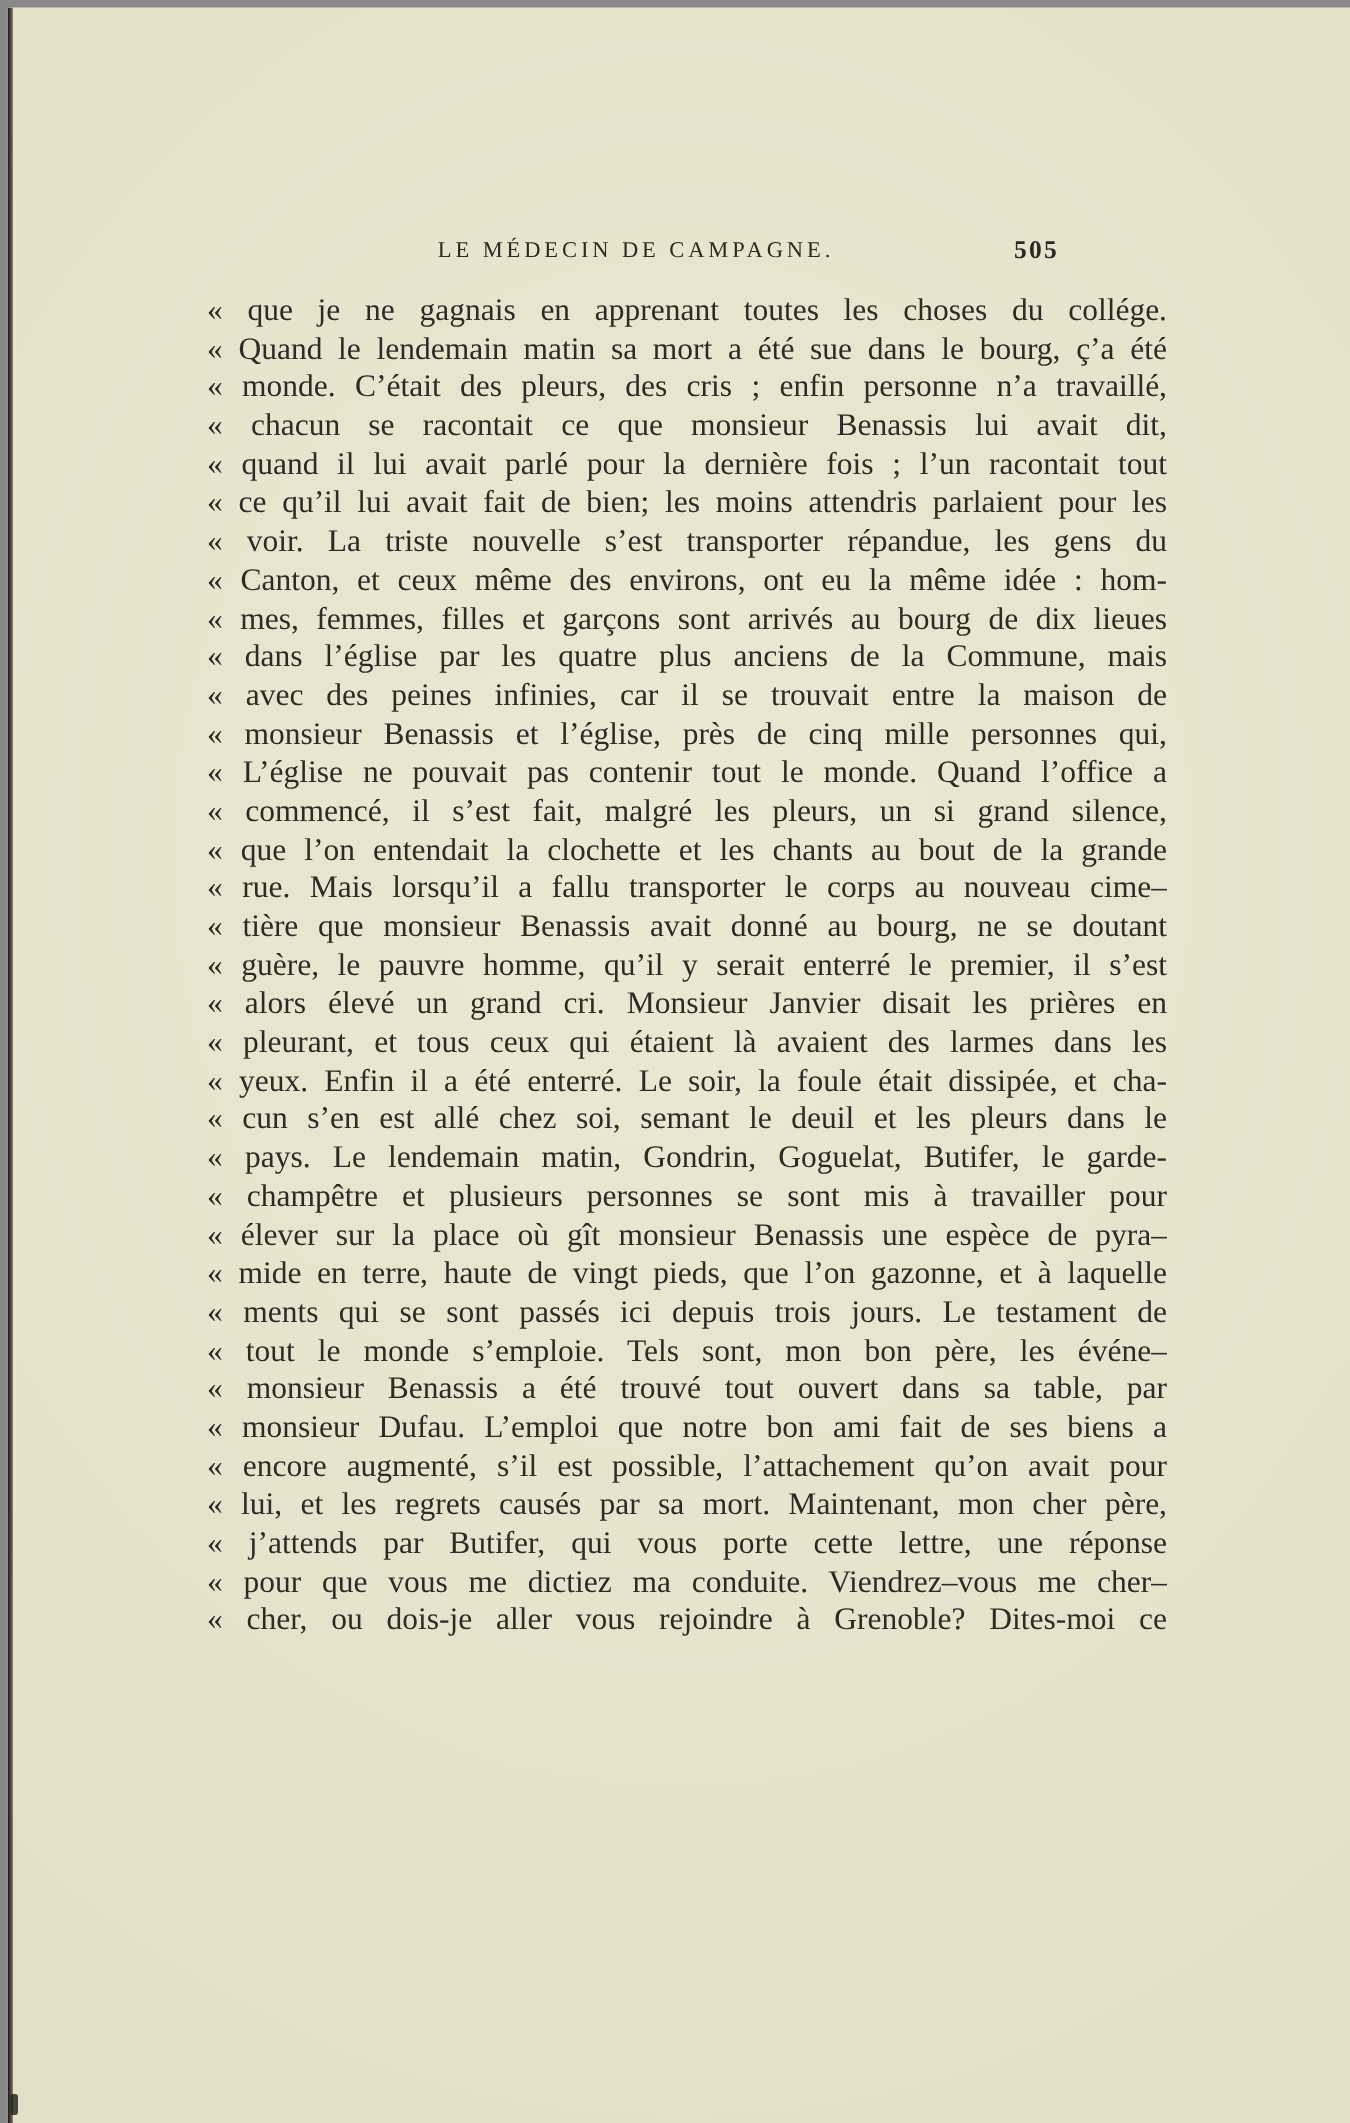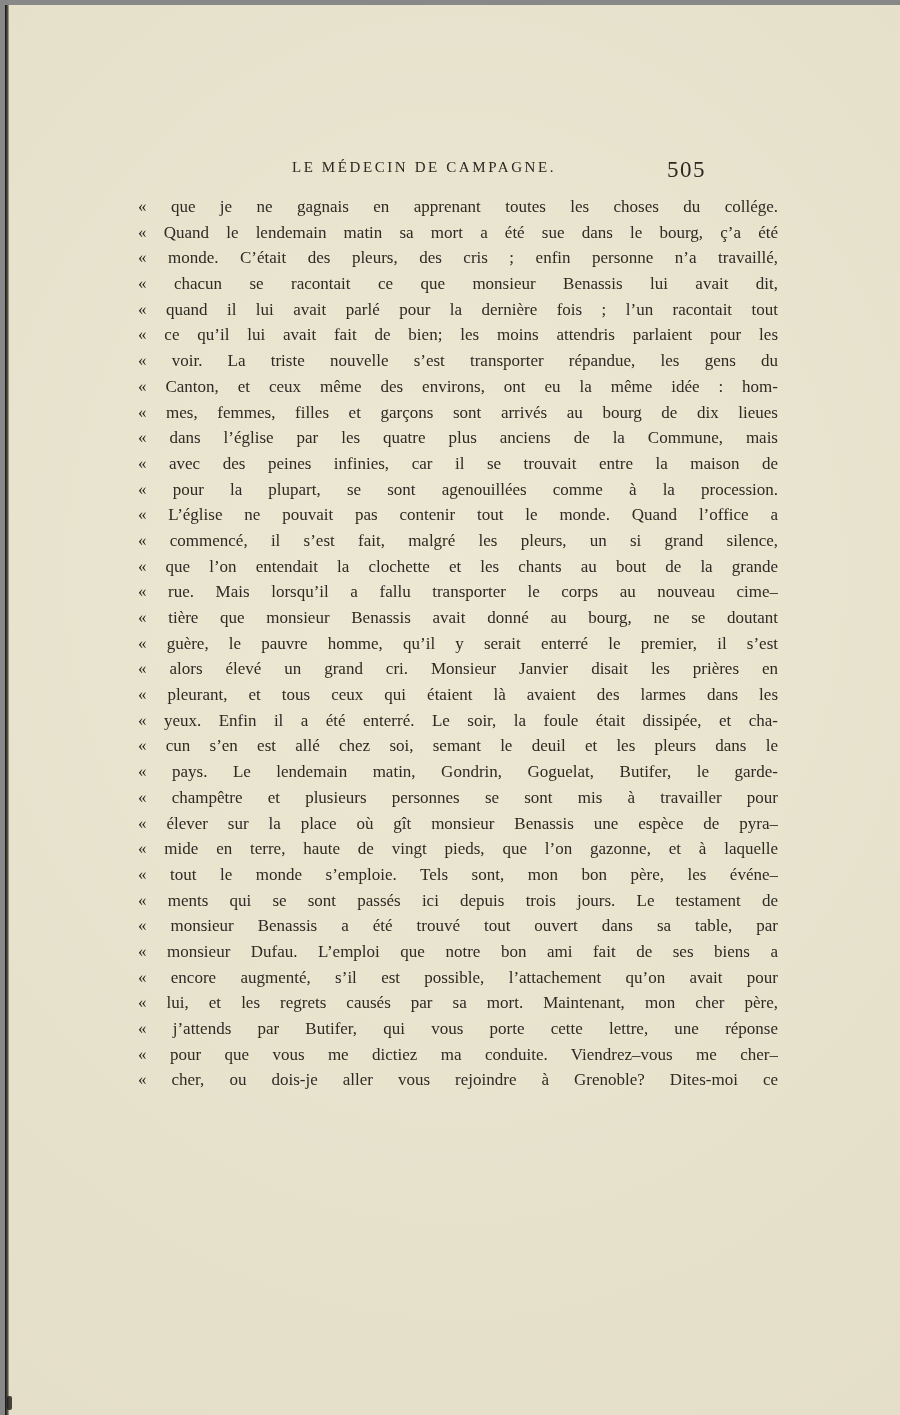--- a/index.html
+++ b/index.html
@@ -30,28 +30,28 @@
     position:absolute;top:152px;left:133px;width:640px;height:24px;
   }
   .running-title{
     position:absolute;left:calc(50% - 34px);transform:translateX(-50%);
     top:2px;
     font-size:15px;letter-spacing:2.6px;white-space:nowrap;
     color:#2c2822;
   }
   .page-number{
     position:absolute;right:72px;top:0;
-    font-size:23px;letter-spacing:1.5px;font-weight:normal;
+    font-size:17px;letter-spacing:1.5px;font-weight:bold;
     color:#2c2822;
   }
   .body-text{
     position:absolute;top:189px;left:133px;width:640px;
   }
   .line{
-    font-size:17px;
+    font-size:21px;
     line-height:25.7px;
     height:25.7px;
     overflow:hidden;
     text-align:justify;
     text-align-last:justify;
     -moz-text-align-last:justify;
     white-space:normal;
     word-spacing:0.5px;
   }
 </style>
@@ -73,37 +73,37 @@
       <div class="line">« Quand le lendemain matin sa mort a été sue dans le bourg, ç’a été</div>
       <div class="line">« monde. C’était des pleurs, des cris ; enfin personne n’a travaillé,</div>
       <div class="line">« chacun se racontait ce que monsieur Benassis lui avait dit,</div>
       <div class="line">« quand il lui avait parlé pour la dernière fois ; l’un racontait tout</div>
       <div class="line">« ce qu’il lui avait fait de bien; les moins attendris parlaient pour les</div>
       <div class="line">« voir. La triste nouvelle s’est transporter répandue, les gens du</div>
       <div class="line">« Canton, et ceux même des environs, ont eu la même idée : hom-</div>
       <div class="line">« mes, femmes, filles et garçons sont arrivés au bourg de dix lieues</div>
       <div class="line">« dans l’église par les quatre plus anciens de la Commune, mais</div>
       <div class="line">« avec des peines infinies, car il se trouvait entre la maison de</div>
-      <div class="line">« pour la plupart, se sont agenouillées comme à la procession.</div>
+      <div class="line">« monsieur Benassis et l’église, près de cinq mille personnes qui,</div>
       <div class="line">« L’église ne pouvait pas contenir tout le monde. Quand l’office a</div>
       <div class="line">« commencé, il s’est fait, malgré les pleurs, un si grand silence,</div>
       <div class="line">« que l’on entendait la clochette et les chants au bout de la grande</div>
       <div class="line">« rue. Mais lorsqu’il a fallu transporter le corps au nouveau cime–</div>
       <div class="line">« tière que monsieur Benassis avait donné au bourg, ne se doutant</div>
       <div class="line">« guère, le pauvre homme, qu’il y serait enterré le premier, il s’est</div>
       <div class="line">« alors élevé un grand cri. Monsieur Janvier disait les prières en</div>
       <div class="line">« pleurant, et tous ceux qui étaient là avaient des larmes dans les</div>
       <div class="line">« yeux. Enfin il a été enterré. Le soir, la foule était dissipée, et cha-</div>
       <div class="line">« cun s’en est allé chez soi, semant le deuil et les pleurs dans le</div>
       <div class="line">« pays. Le lendemain matin, Gondrin, Goguelat, Butifer, le garde-</div>
       <div class="line">« champêtre et plusieurs personnes se sont mis à travailler pour</div>
       <div class="line">« élever sur la place où gît monsieur Benassis une espèce de pyra–</div>
       <div class="line">« mide en terre, haute de vingt pieds, que l’on gazonne, et à laquelle</div>
+      <div class="line">« ments qui se sont passés ici depuis trois jours. Le testament de</div>
       <div class="line">« tout le monde s’emploie. Tels sont, mon bon père, les événe–</div>
-      <div class="line">« ments qui se sont passés ici depuis trois jours. Le testament de</div>
       <div class="line">« monsieur Benassis a été trouvé tout ouvert dans sa table, par</div>
       <div class="line">« monsieur Dufau. L’emploi que notre bon ami fait de ses biens a</div>
       <div class="line">« encore augmenté, s’il est possible, l’attachement qu’on avait pour</div>
       <div class="line">« lui, et les regrets causés par sa mort. Maintenant, mon cher père,</div>
       <div class="line">« j’attends par Butifer, qui vous porte cette lettre, une réponse</div>
       <div class="line">« pour que vous me dictiez ma conduite. Viendrez–vous me cher–</div>
       <div class="line">« cher, ou dois-je aller vous rejoindre à Grenoble? Dites-moi ce</div>
     </div>
 </div>
 

